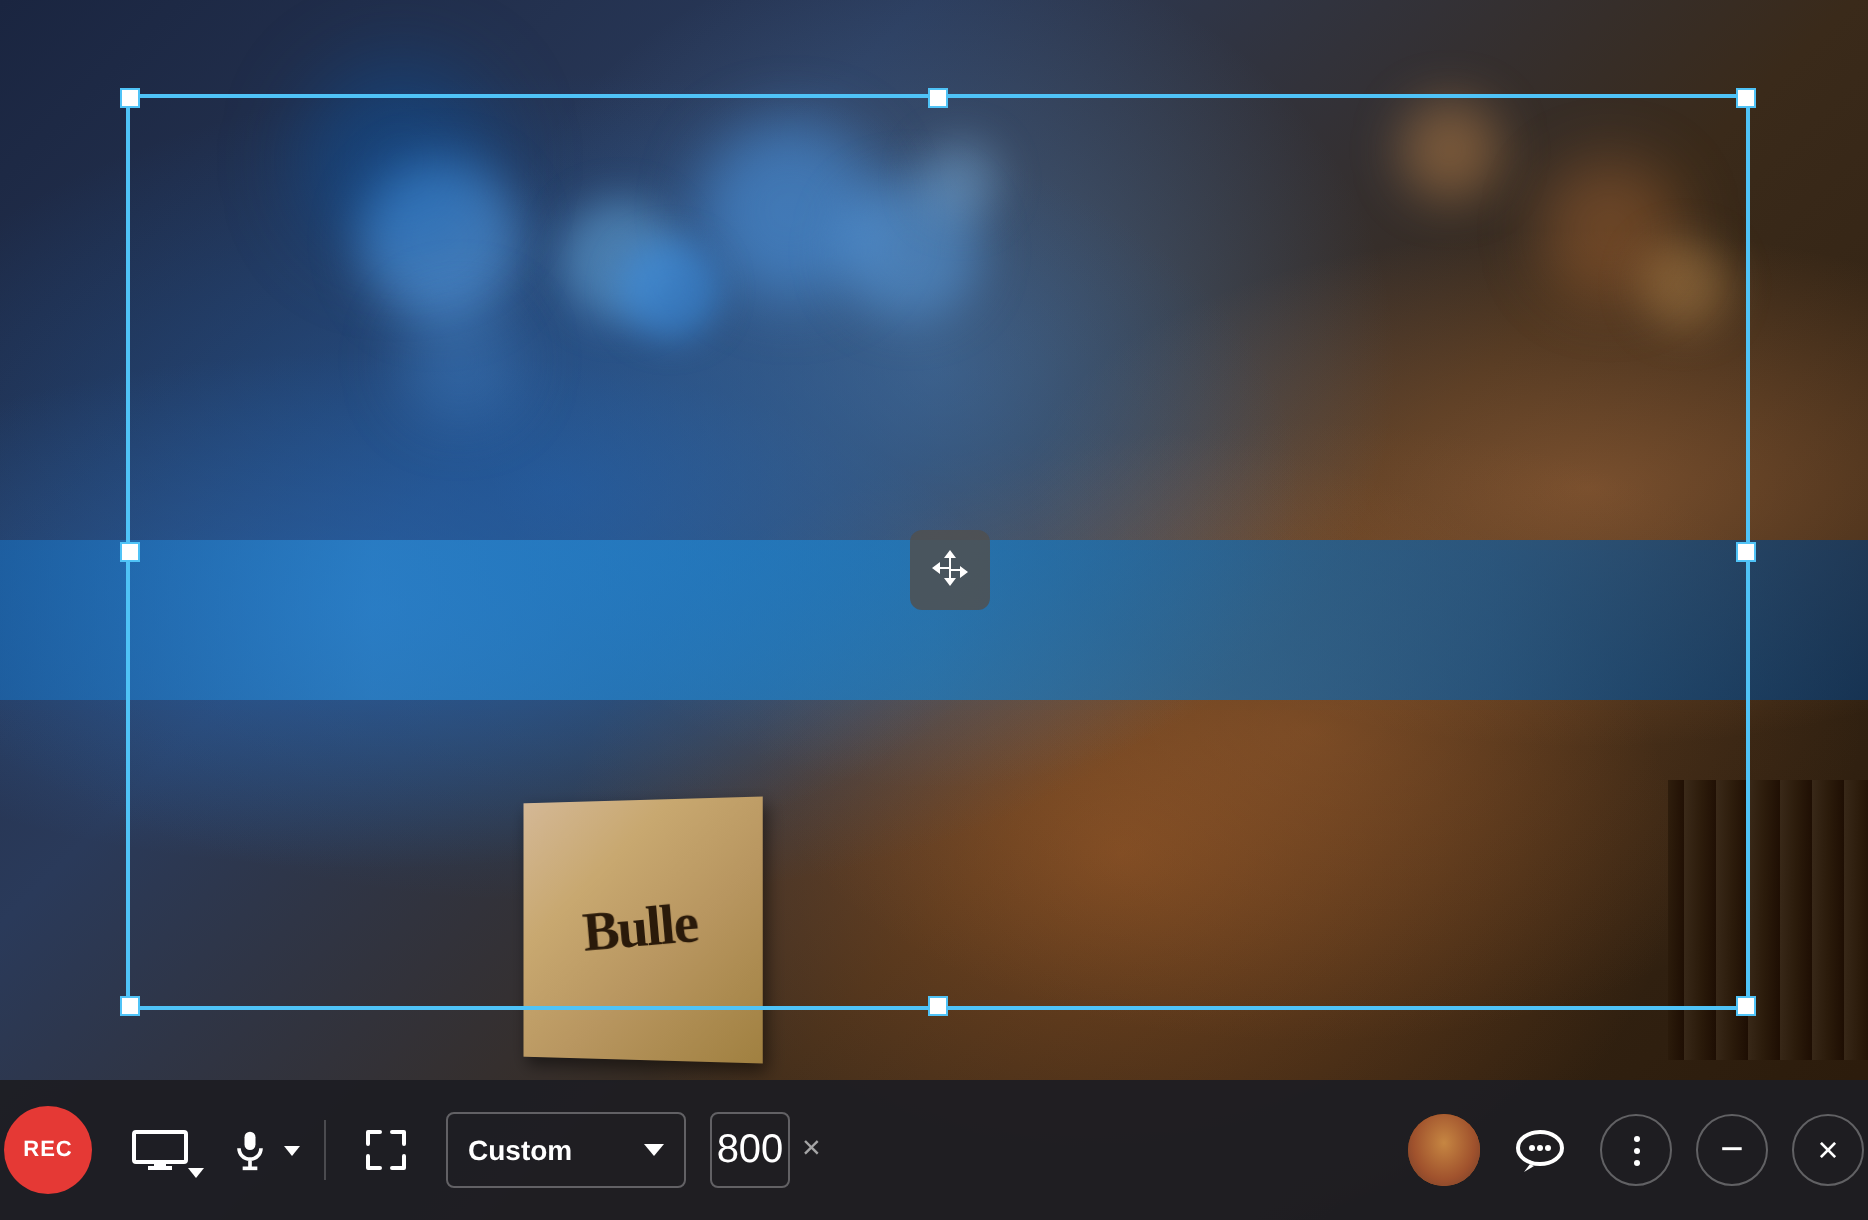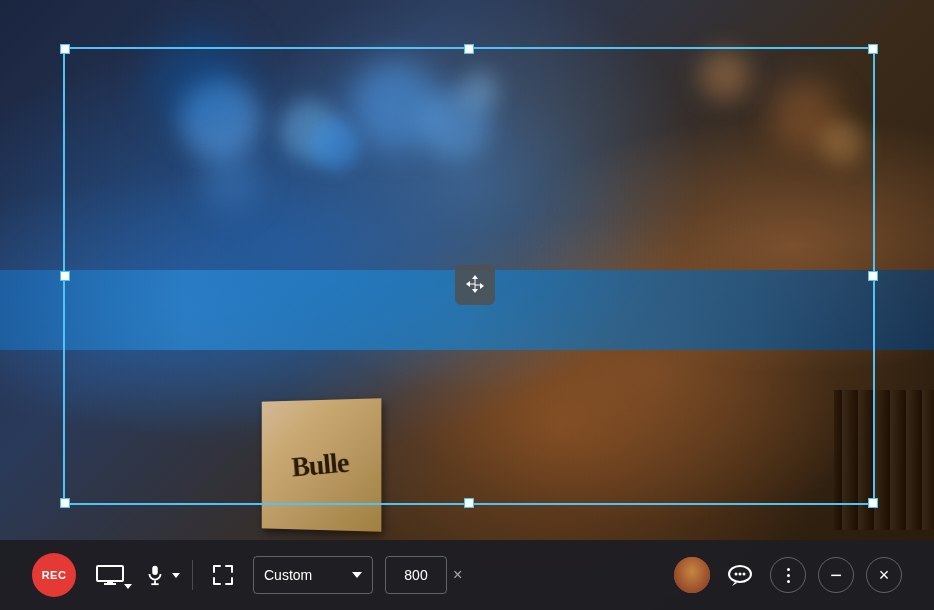--- a/index.html
+++ b/index.html
@@ -138,21 +138,21 @@
     
     .toolbar {
       position: absolute;
       bottom: 0;
       left: 0;
       right: 0;
       height: 70px;
       background: rgba(30, 30, 35, 0.95);
       display: flex;
       align-items: center;
-      padding: 0 32px;
+      padding: 0 2px;
       gap: 12px;
       z-index: 30;
     }
 
     
     .rec-button {
       width: 44px;
       height: 44px;
       border-radius: 50%;
       background: #e53935;
@@ -222,20 +222,21 @@
       background: transparent;
       border: 1px solid rgba(255,255,255,0.3);
       border-radius: 4px;
       padding: 6px 10px;
       cursor: pointer;
       color: white;
       font-size: 14px;
       gap: 8px;
       min-width: 120px;
       height: 38px;
+      font-weight: bold;
     }
     .custom-dropdown-label {
       flex: 1;
       color: white;
       font-size: 14px;
     }
     .chevron-down {
       width: 0;
       height: 0;
       border-left: 5px solid transparent;
@@ -244,27 +245,27 @@
     }
 
     
     .dim-container {
       display: flex;
       align-items: center;
       gap: 6px;
     }
 
     .dim-input {
-      width: 62px;
+      width: 40px;
       height: 38px;
       background: transparent;
       border: 1px solid rgba(255,255,255,0.3);
       border-radius: 4px;
       color: white;
-      font-size: 14px;
+      font-size: 20px;
       text-align: center;
       outline: none;
     }
 
     .dim-x {
       color: rgba(255,255,255,0.6);
       font-size: 16px;
     }
 
     

